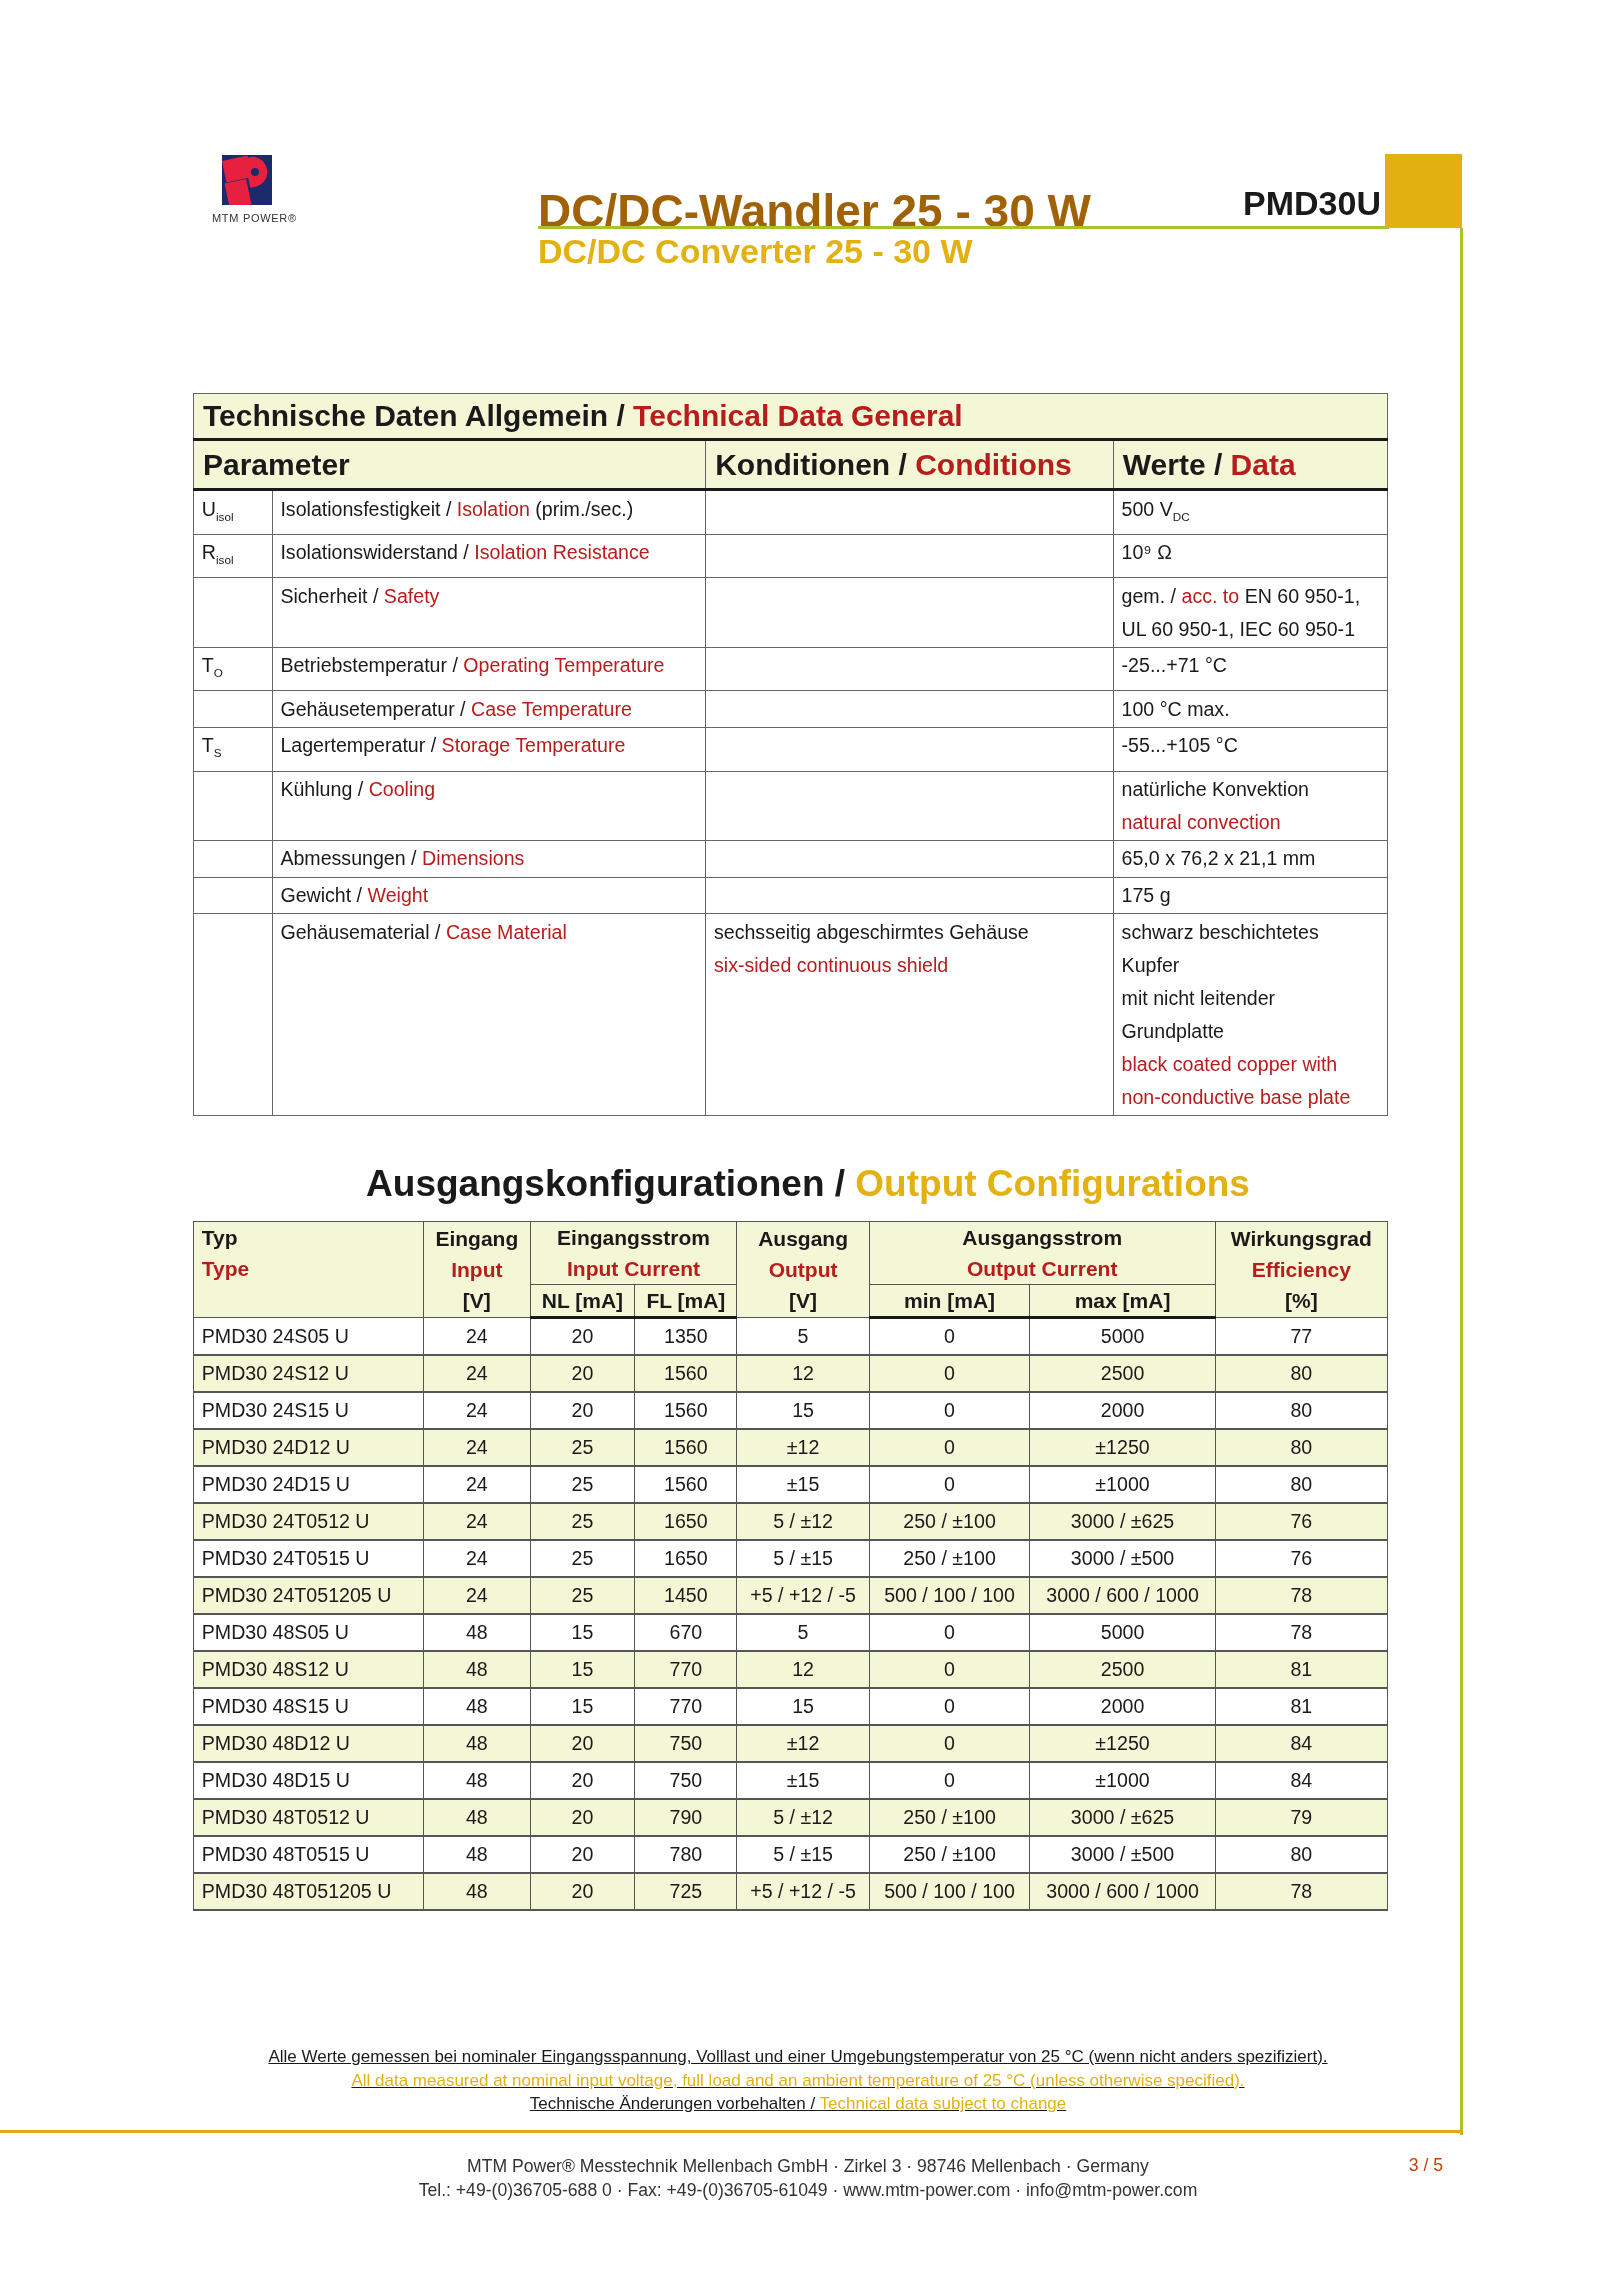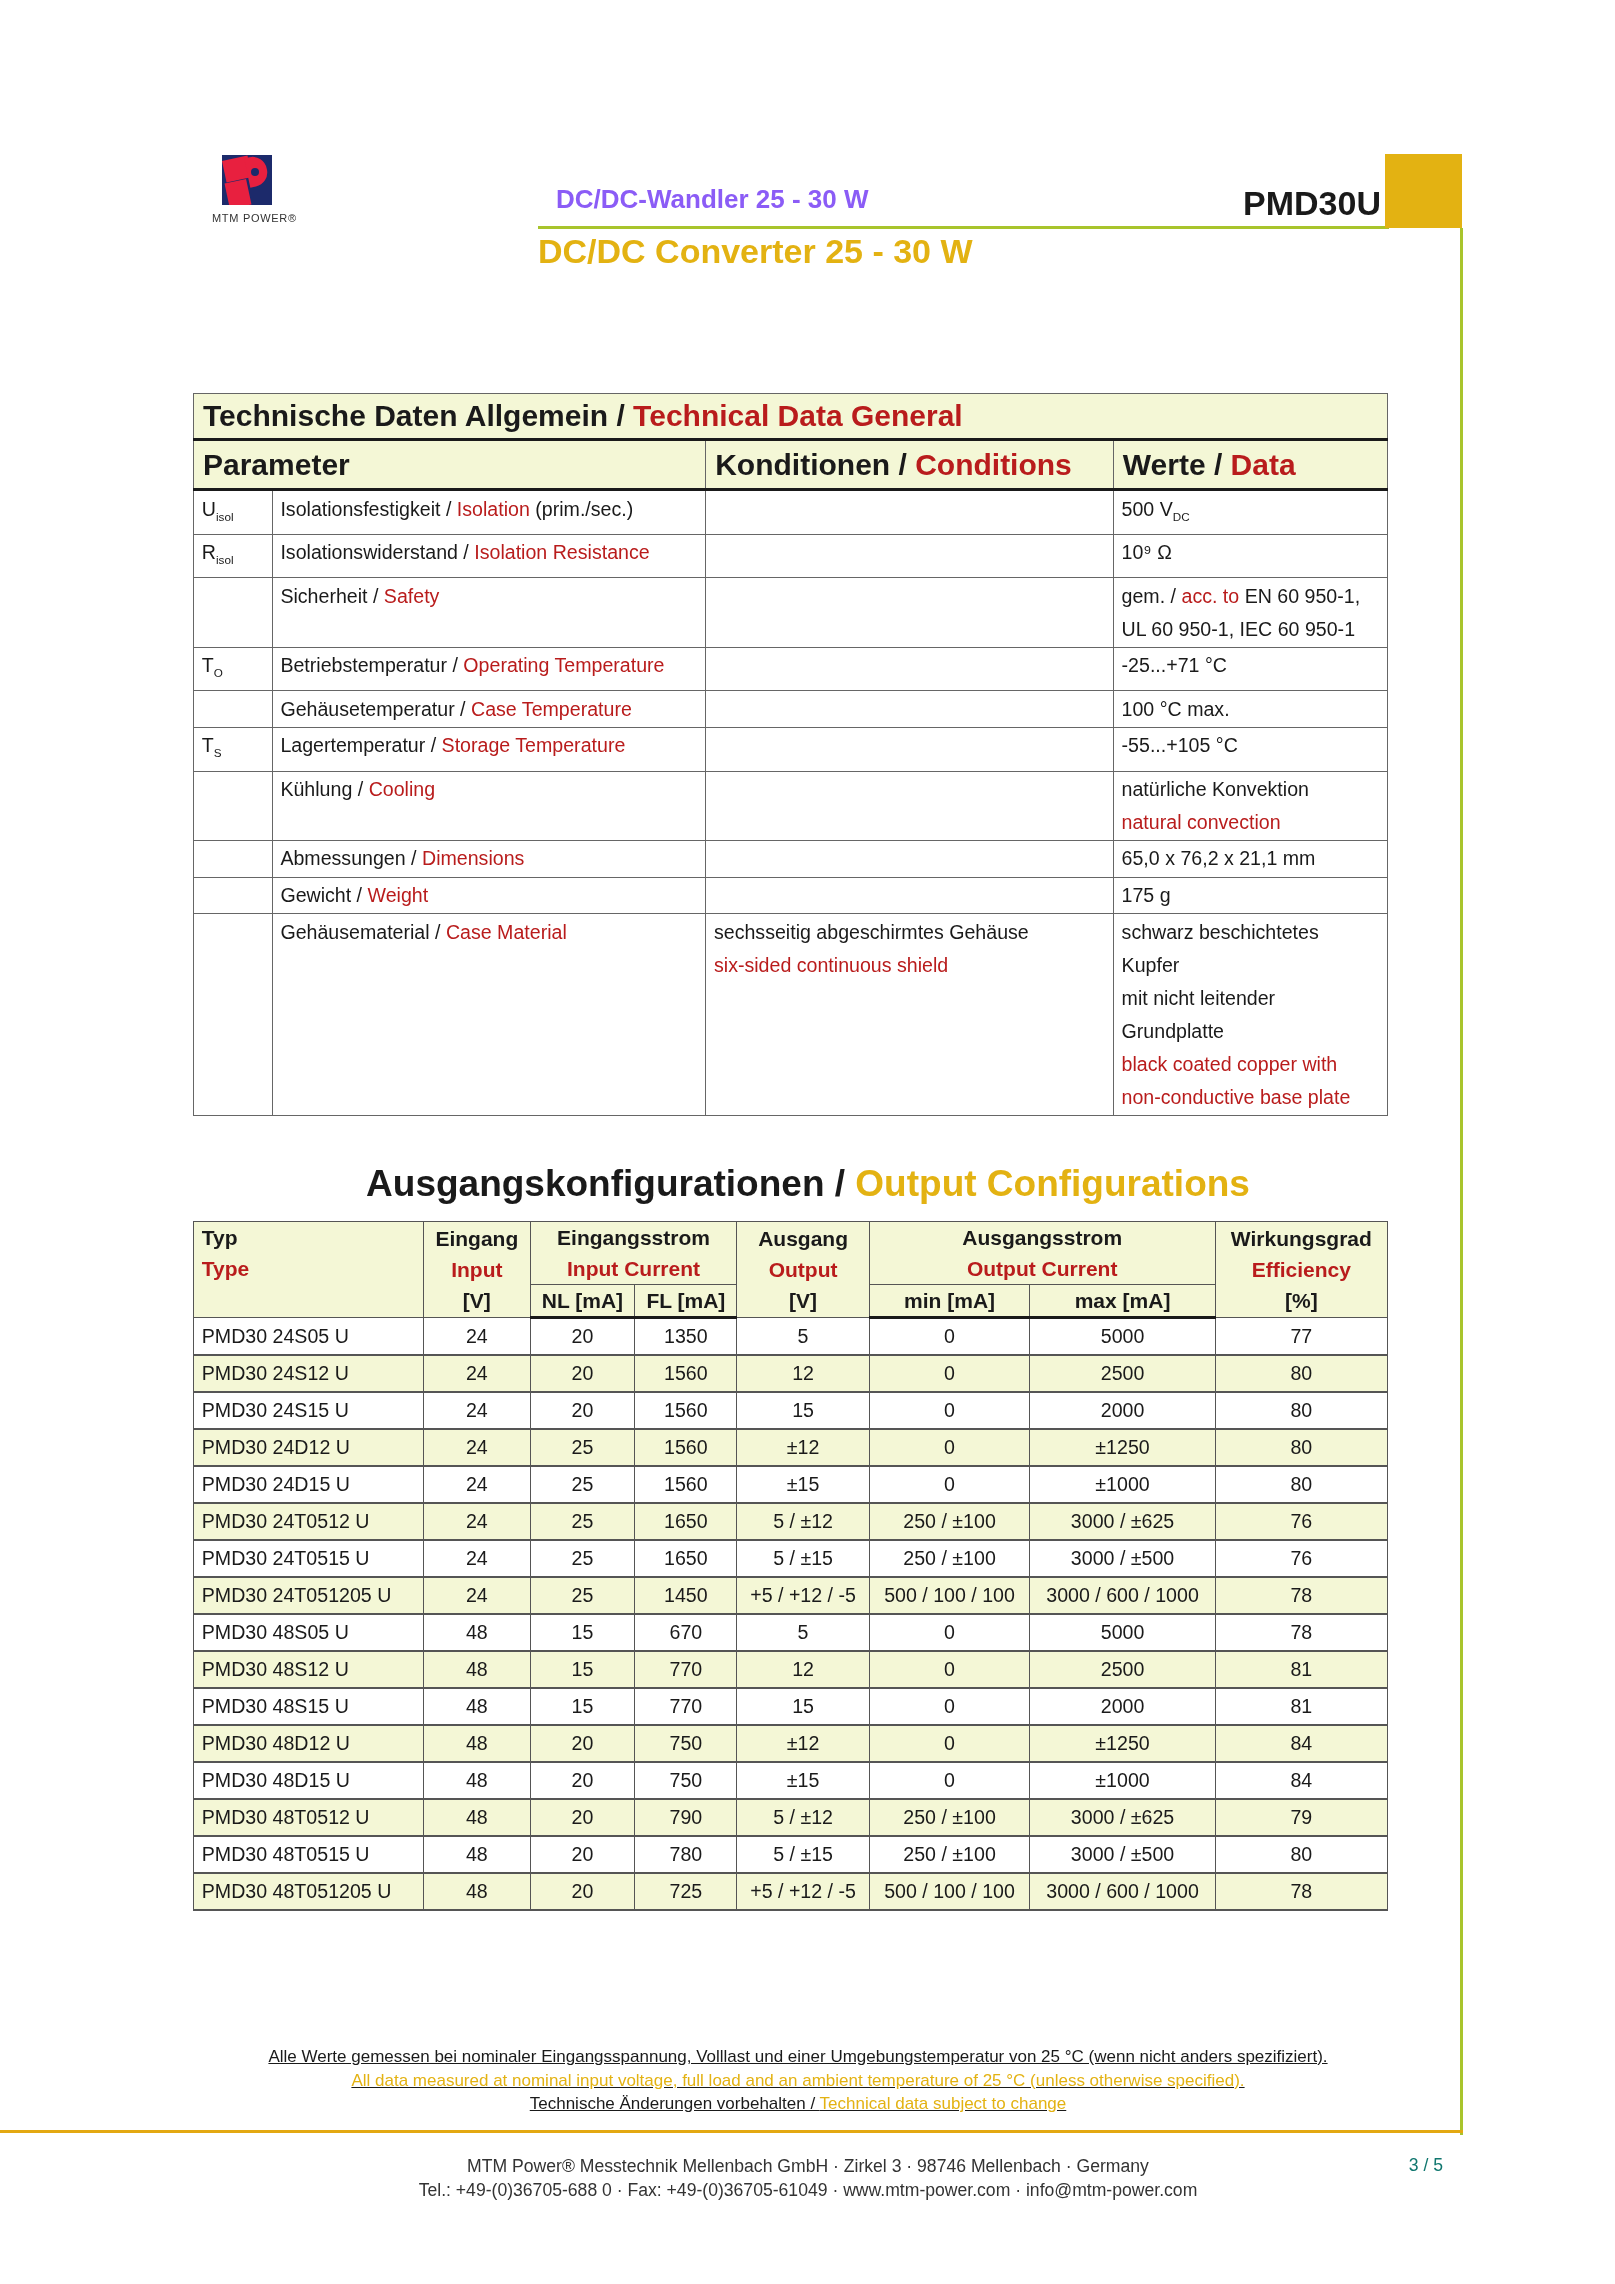--- a/index.html
+++ b/index.html
@@ -9,21 +9,21 @@
 
   
   .logo { position: absolute; left: 212px; top: 155px; width: 72px; }
   .logo-mark { width: 50px; height: 50px; margin-left: 9.8px; background: #1c2a6b; position: relative; overflow: hidden; }
   .logo-mark .p1 { position: absolute; left: 2.6px; top: 2.6px; width: 26px; height: 22px; background: #e8203f; transform: rotate(-12deg); }
   .logo-mark .p2 { position: absolute; left: 25px; top: 1.3px; width: 19.6px; height: 30px; background: #e8203f; border-radius: 0 14.3px 14.3px 0; transform: rotate(-12deg); }
   .logo-mark .p3 { position: absolute; left: 5.2px; top: 26px; width: 22px; height: 26px; background: #e8203f; transform: rotate(-12deg); }
   .logo-mark .hole { position: absolute; left: 29px; top: 13px; width: 7.8px; height: 7.8px; background: #1c2a6b; border-radius: 50%; }
   .logo-text { font-size: 11px; letter-spacing: 0.7px; color: #333; margin-top: 6.5px; white-space: nowrap; }
 
-  .title-de { position: absolute; left: 556px; top: 184px; font-size: 26px; font-weight: bold; color: #8b5cf6; }
+  .title-de { position: absolute; left: 538px; top: 184px; font-size: 46px; font-weight: bold; color: #a16207; }
   .title-code { position: absolute; right: 235px; top: 184px; font-size: 34px; font-weight: bold; color: #1a1a1a; }
   .title-rule { position: absolute; left: 538px; top: 226px; width: 851px; height: 2.6px; background: #a8c42c; }
   .title-en { position: absolute; left: 538px; top: 232px; font-size: 34px; font-weight: bold; color: #e3b212; }
   .corner-box { position: absolute; left: 1385px; top: 154px; width: 77px; height: 74px; background: #e3b212; }
   .right-rule { position: absolute; left: 1460px; top: 228px; width: 2.6px; height: 1907px; background: #a8c42c; }
   .bottom-rule { position: absolute; left: 0; top: 2130px; width: 1463px; height: 3.3px; background: #e3a812; }
 
   
   table { border-collapse: collapse; }
   .tech { position: absolute; left: 193px; top: 393px; width: 1195px; font-size: 19.6px; }
@@ -44,21 +44,21 @@
   .out thead tr.last th { border-bottom: 3.9px solid #1a1a1a; }
   .out thead th.type-col { text-align: left; padding-left: 7.8px; vertical-align: top; }
   .out tbody td { height: 35px; }
   .out tbody td:first-child { text-align: left; padding-left: 7.8px; }
   .out tbody tr:nth-child(even) td { background: #f4f7d6; }
   .out tbody tr td { border-bottom: 2px solid #555; }
 
   .footnote { position: absolute; left: 0; width: 1596px; top: 2045px; text-align: center; font-size: 17px; line-height: 23.5px; text-decoration: underline; }
 
   .footer { position: absolute; left: 0; width: 1616px; top: 2155px; text-align: center; font-size: 17.6px; line-height: 23.5px; color: #333; }
-  .page-num { position: absolute; right: 173px; top: 2155px; font-size: 17.6px; color: #0f766e; }
+  .page-num { position: absolute; right: 173px; top: 2155px; font-size: 17.6px; color: #c2410c; }
 </style>
 </head>
 <body>
 
 <div class="logo">
   <div class="logo-mark">
     <div class="p1"></div>
       <div class="p2"></div>
       <div class="p3"></div>
       <div class="hole"></div>

